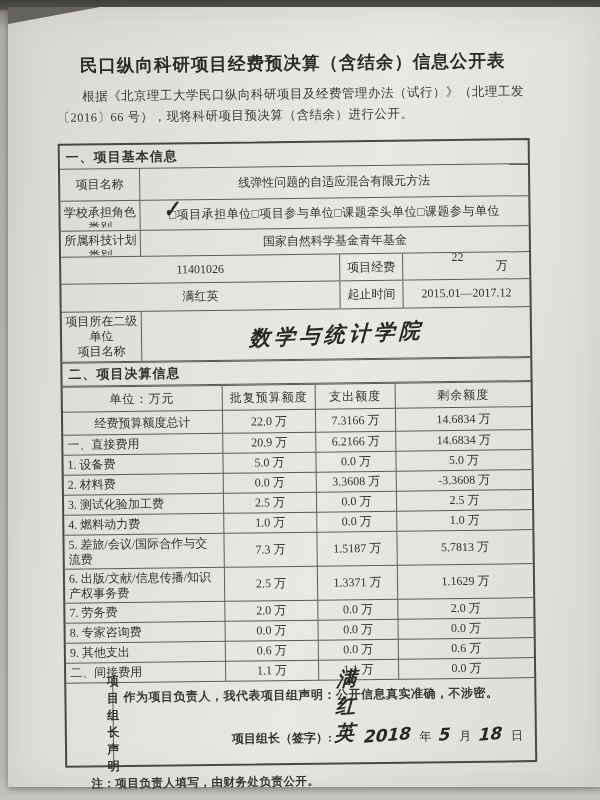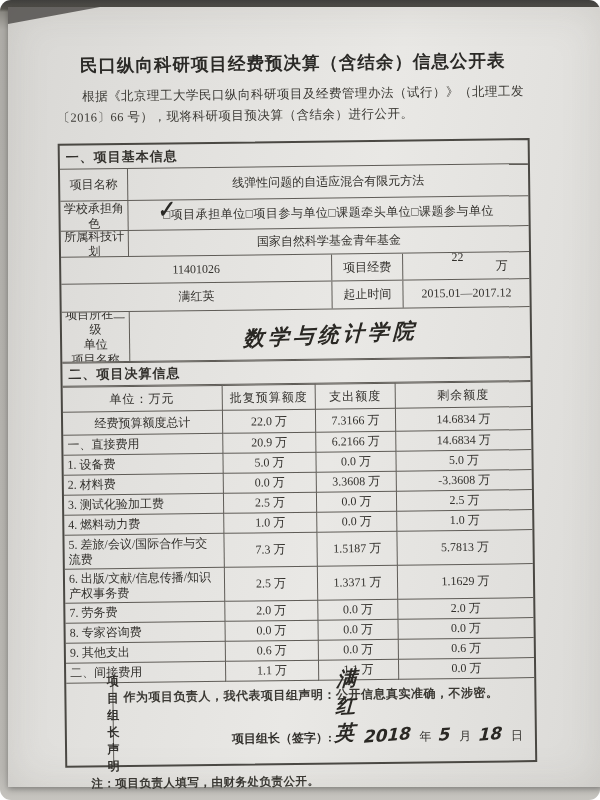--- a/index.html
+++ b/index.html
@@ -1,39 +1,39 @@
 <!DOCTYPE html>
 <html><head>
 <meta charset="utf-8">
 <style>
   html,body{margin:0;padding:0;width:600px;height:800px;overflow:hidden;
     font-family:"Liberation Serif","DejaVu Serif",serif;}
   .photo{position:relative;width:600px;height:800px;
-    background:linear-gradient(180deg,#3f3e3c 0px,#57554f 9px,#8a8882 12px,#aeaca7 30px,#b9b7b2 770px,#c6c4bf 800px);border-radius:11px;}
+    background:linear-gradient(180deg,#3f3e3c 0px,#57554f 9px,#8a8882 12px,#aeaca7 30px,#b9b7b2 770px,#c6c4bf 800px);}
   .paper{position:absolute;top:7px;left:8px;right:-2px;bottom:13px;
     background:linear-gradient(100deg,#d8d7d4 0%,#e2e1de 28%,#e9e8e5 55%,#e0dfdc 85%,#dbdad7 100%);
     box-shadow:inset 0 0 40px rgba(120,115,105,.18), 0 2px 6px rgba(0,0,0,.35);}
   .corner-fold{position:absolute;top:0;left:0;width:92px;height:17px;
     background:#52504d;clip-path:polygon(0 0,100% 0,0 100%);opacity:.85;}
   .form{position:absolute;left:48px;top:0;width:472px;color:#33312d;
     transform:rotate(-0.7deg);transform-origin:50% 0;}
   .title{margin-top:44px;text-align:center;font-size:17.5px;font-weight:bold;
     letter-spacing:1px;color:#2b2a27;}
   .intro{margin-top:9px;font-size:12.5px;line-height:21px;text-indent:2em;
     letter-spacing:.5px;color:#3a3833;}
   .box{margin-top:15px;border:2px solid #4a4843;}
   .sec-h{height:23px;line-height:23px;font-weight:bold;font-size:13px;
     padding-left:6px;border-bottom:1px solid #5f5c57;letter-spacing:1px;}
   .sec-h.s2{height:22px;line-height:22px;border-top:1px solid #5f5c57;}
   .row{display:flex;border-bottom:1px solid #5f5c57;font-size:12px;}
   .c{box-sizing:border-box;display:flex;align-items:center;justify-content:center;
     padding:1px 3px;overflow:hidden;}
-  .lab{width:68px;border-right:1px solid #5f5c57;text-align:center;flex-direction:column;}
+  .lab{width:80px;border-right:1px solid #5f5c57;text-align:center;flex-direction:column;}
   .val{flex:1;}
-  .lab2{width:72px;border-left:1px solid #5f5c57;border-right:1px solid #5f5c57;text-align:center;}
+  .lab2{width:64px;border-left:1px solid #5f5c57;border-right:1px solid #5f5c57;text-align:center;}
   .val2{width:126px;}
   .ctr{text-align:center;}
   .h-name{height:31px;}
   .h-role{height:29px;}
   .h-plan{height:25px;}
   .h-no{height:26px;}
   .h-pi{height:27px;}
   .h-unit{height:49px;}
   .stack span{display:block;line-height:15px;}
   .clip{height:7px;overflow:hidden;line-height:13px;}

